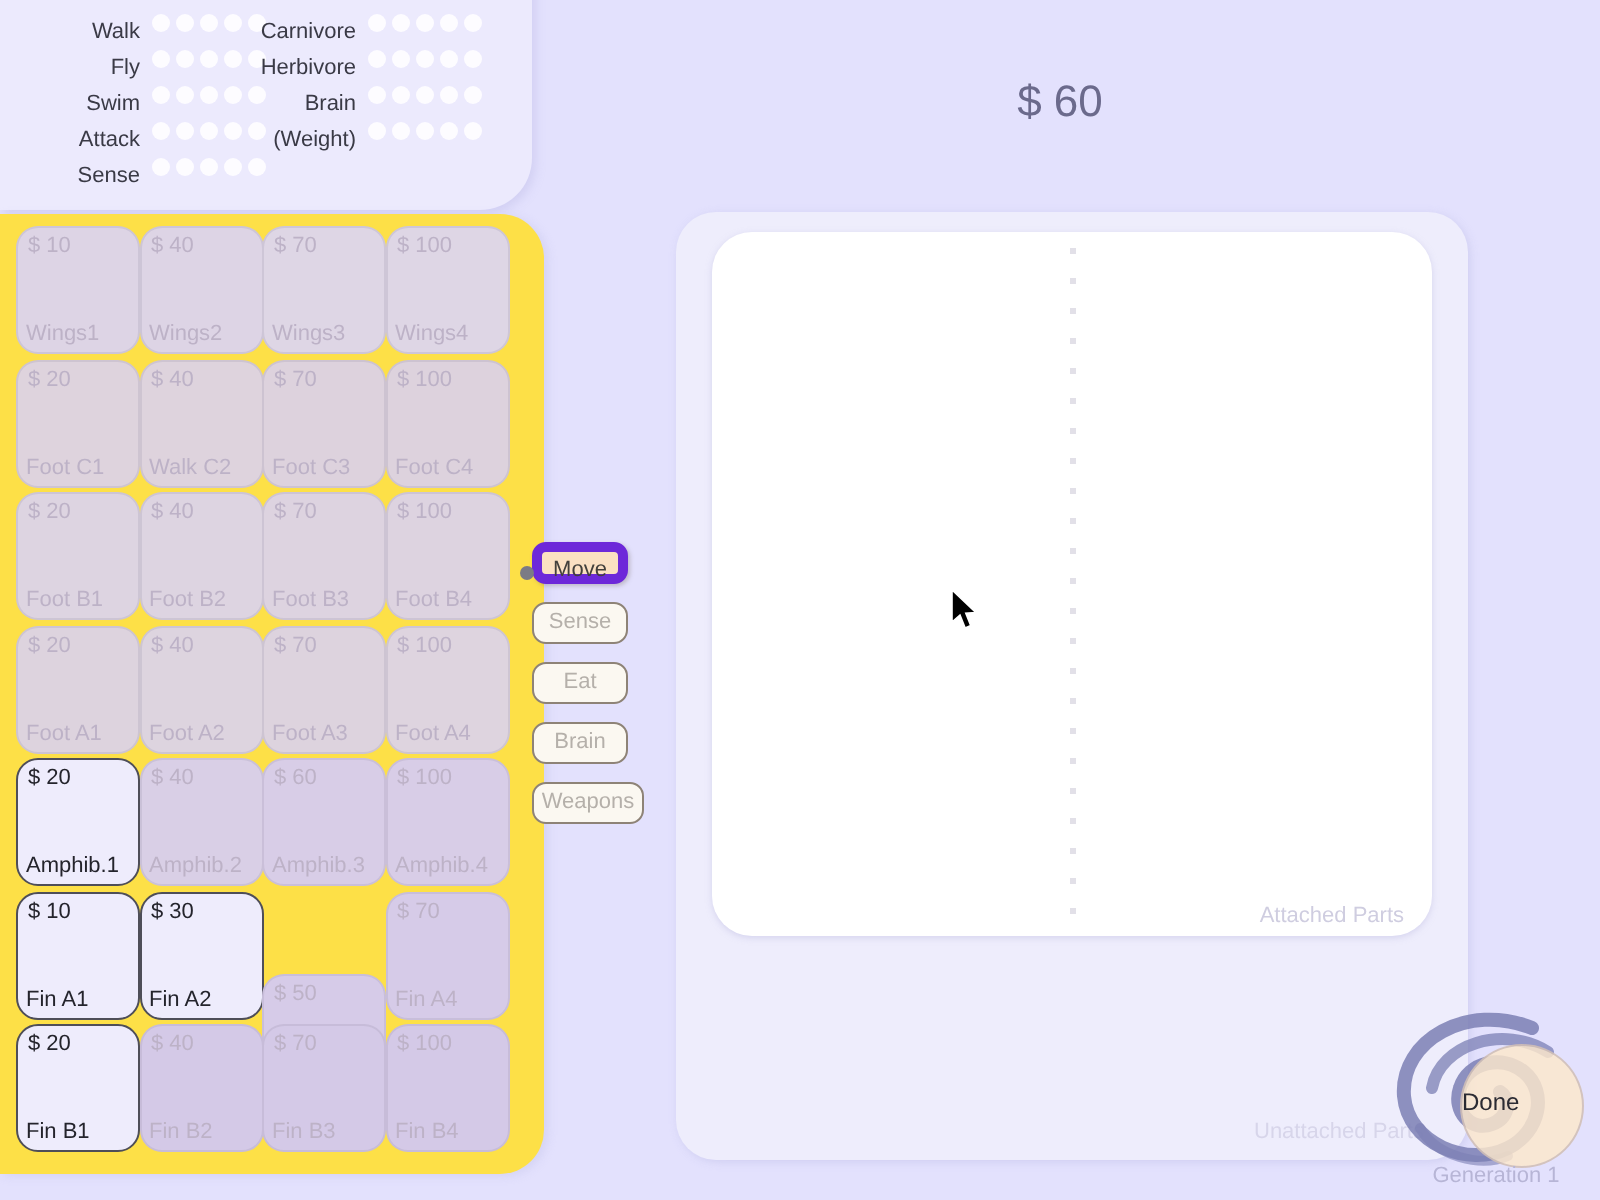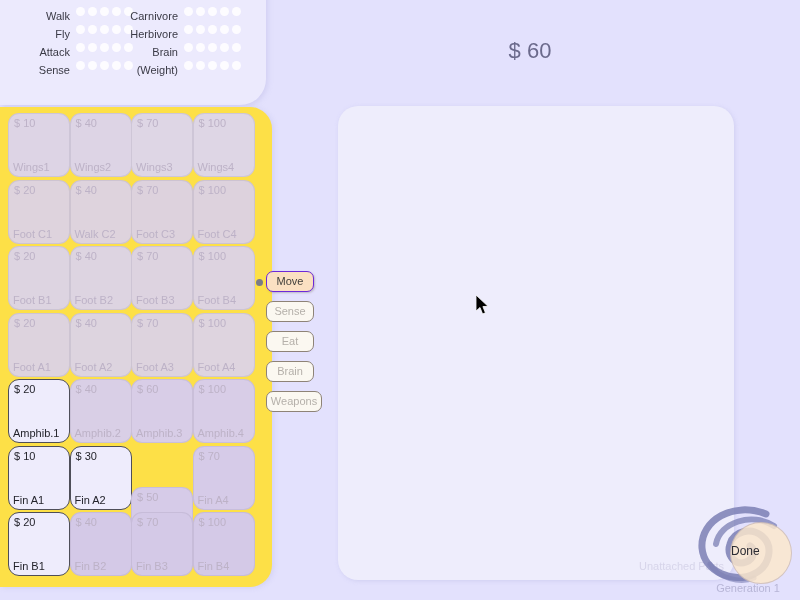--- a/index.html
+++ b/index.html
@@ -125,21 +125,21 @@
     border: 1px solid #8e8377;
     background: #fbf8f1;
     font-size: 11px;
     color: #b5b0aa;
     text-align: center;
     line-height: 19px;
     white-space: nowrap;
   }
   .cat-btn.selected {
     background: #fbe0c2;
-    border: 1px solid #6d28d9;
+    border: 5px solid #6d28d9;
     color: #43403c;
     box-shadow: 1px 1px 2px rgba(120,110,100,0.35);
   }
   #cat-connector-dot {
     position: absolute;
     left: -11px;
     top: 7px;
     width: 7px;
     height: 7px;
     border-radius: 50%;
@@ -195,21 +195,21 @@
   #attached-parts-label {
     position: absolute;
     right: 14px;
     bottom: 4px;
     font-size: 11px;
     color: #cfcde0;
     white-space: nowrap;
   }
   #unattached-parts-label {
     position: absolute;
-    right: 10px;
+    right: 22px;
     bottom: 8px;
     font-size: 11px;
     color: #d7d5ea;
     white-space: nowrap;
   }
 
   
   #logo-block {
     position: absolute;
     left: 696px;
@@ -280,20 +280,30 @@
         <div class="stat-label">Fly</div>
         <div class="stat-dots">
           <div class="stat-dot"></div>
           <div class="stat-dot"></div>
           <div class="stat-dot"></div>
           <div class="stat-dot"></div>
           <div class="stat-dot"></div>
         </div>
       </div>
       <div class="stat-row">
+        <div class="stat-label">Swim</div>
+        <div class="stat-dots">
+          <div class="stat-dot"></div>
+          <div class="stat-dot"></div>
+          <div class="stat-dot"></div>
+          <div class="stat-dot"></div>
+          <div class="stat-dot"></div>
+        </div>
+      </div>
+      <div class="stat-row">
         <div class="stat-label">Attack</div>
         <div class="stat-dots">
           <div class="stat-dot"></div>
           <div class="stat-dot"></div>
           <div class="stat-dot"></div>
           <div class="stat-dot"></div>
           <div class="stat-dot"></div>
         </div>
       </div>
       <div class="stat-row">
@@ -472,20 +482,24 @@
     <div class="cat-btn selected">Move<div id="cat-connector-dot"></div></div>
     <div class="cat-btn">Sense</div>
     <div class="cat-btn">Eat</div>
     <div class="cat-btn">Brain</div>
     <div class="cat-btn" id="cat-btn-weapons">Weapons</div>
   </div>
 
 <div id="money-display">$ 60</div>
 
 <div id="editor-outer">
+  <div id="attached-canvas">
+    <div id="symmetry-line"></div>
+    <div id="attached-parts-label">Attached Parts</div>
+  </div>
   <div id="unattached-parts-label">Unattached Parts</div>
 </div>
 
 <div id="logo-block">
   <svg id="spiral-logo" width="86" height="82" viewBox="0 0 86 82">
     <g fill="none" stroke="#7b7fb4" stroke-linecap="round">
       <path d="M70 10 C 38 -3, 4 16, 6 44 C 8 68, 38 80, 58 70 C 74 62, 78 42, 66 32 C 55 23, 38 27, 34 40 C 30 52, 40 62, 50 58 C 58 55, 60 46, 54 42" stroke-width="7" stroke-opacity="0.85"></path>
       <path d="M78 22 C 56 8, 24 18, 20 40" stroke-width="6" stroke-opacity="0.75"></path>
       <path d="M14 60 C 22 74, 44 80, 58 74" stroke-width="5" stroke-opacity="0.6"></path>
     </g>

